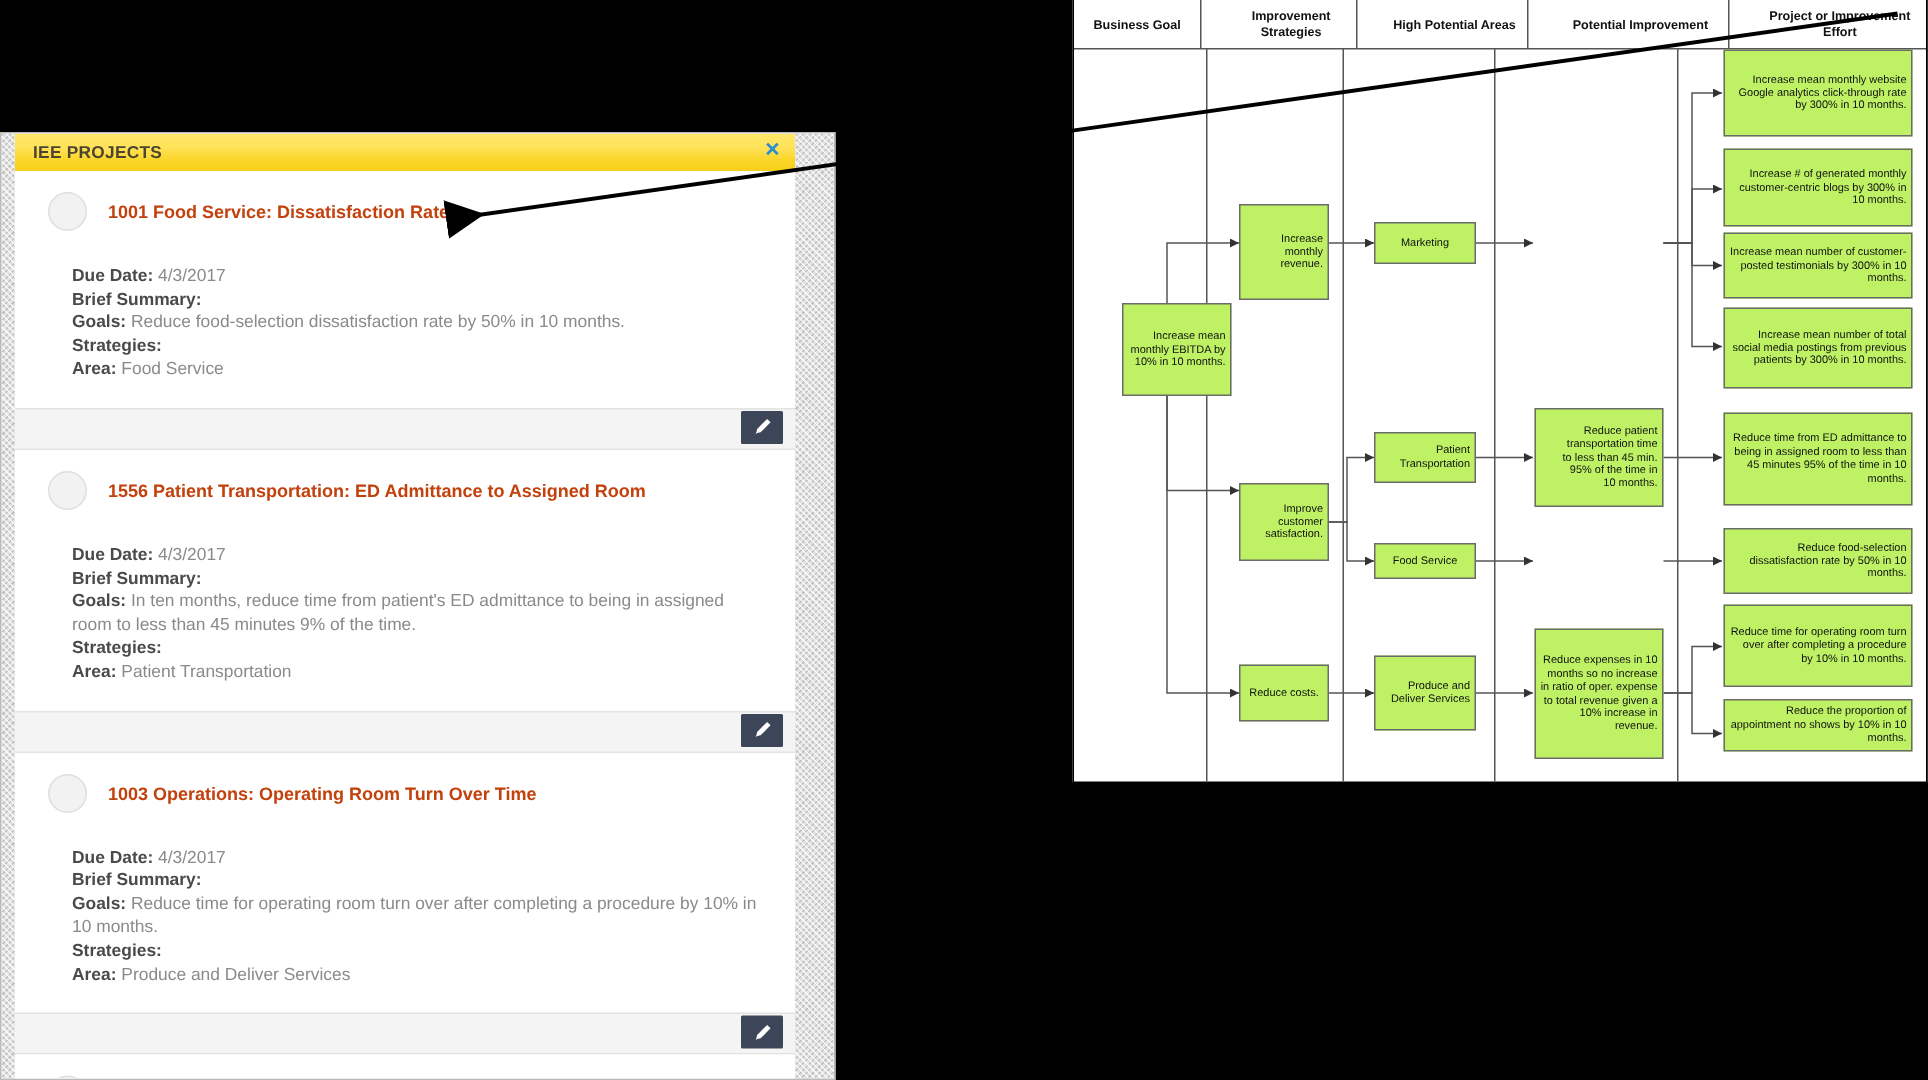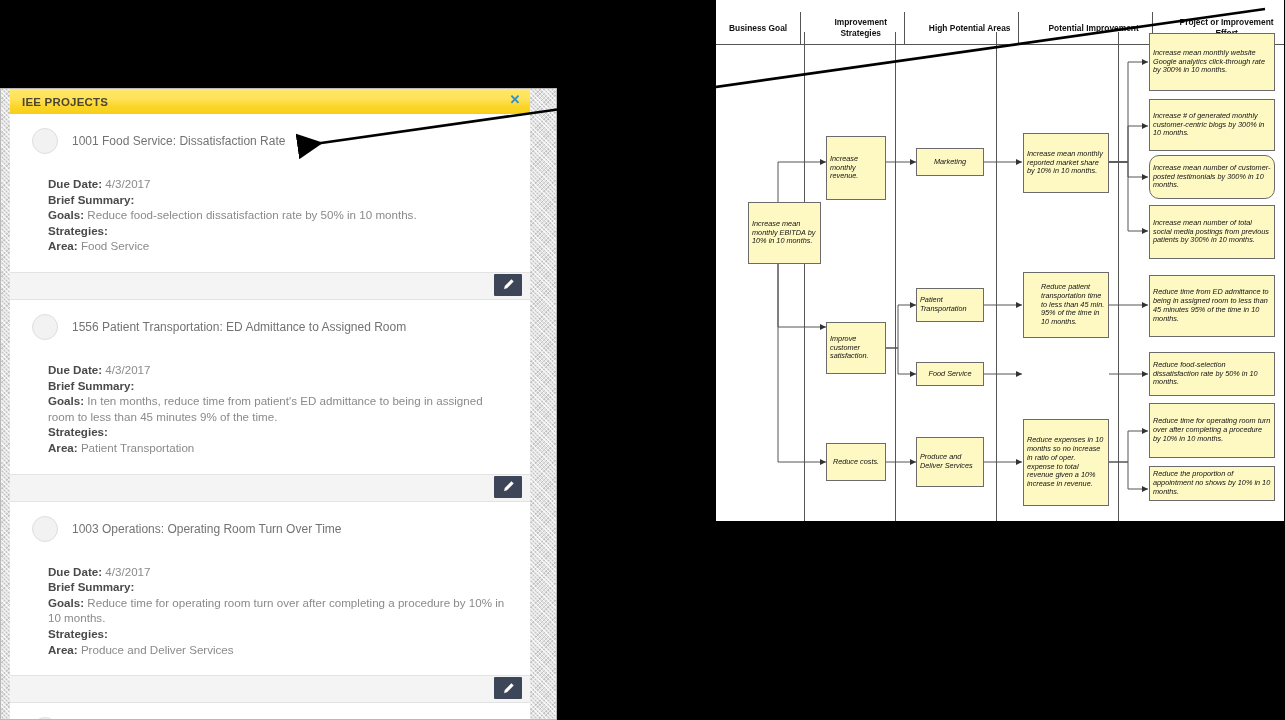--- a/index.html
+++ b/index.html
@@ -74,37 +74,37 @@
   }
   .edit-button svg { display:block; }
 
   .project-body { padding: 14px 20px 18px 22px; }
   .project-title-row { display: flex; align-items: center; gap: 14px; margin-bottom: 22px; }
   .project-radio {
     width: 24px; height: 24px; border-radius: 50%;
     background: #f2f2f2; border: 1px solid #dedede; flex: 0 0 auto;
   }
   .project-title {
-    font-size: 12px; font-weight: normal; color: #737373;
+    font-size: 12px; font-weight: bold; color: #c2410c;
   }
   .meta-line { font-size: 11.6px; line-height: 15.6px; color: #8a8a8a; margin-left: 16px; }
   .meta-label { font-weight: bold; color: #4a4a4a; }
 
   
   #diagram {
     position: absolute; left: 715px; top: 0;
     width: 570px; height: 522px;
     background: #ffffff;
     box-sizing: border-box;
     border: 1px solid #000000;
     border-top: none;
     overflow: hidden;
   }
   #diagram-headers {
-    position: absolute; left: 0; top: 12px; width: 100%; height: 32px;
+    position: absolute; left: 0; top: 0; width: 100%; height: 32px;
     display: flex;
     border-bottom: 1px solid #555;
     gap: 16px;
   }
   .dh {
     display: flex; align-items: center; justify-content: center;
     text-align: center;
     font-size: 8.4px; font-weight: bold; color: #111;
     line-height: 11px;
     border-right: 1px solid #555;
@@ -117,27 +117,26 @@
   .dh-c3 { width: 122px; }
   .dh-c4 { flex: 1 1 auto; }
 
   .col-rule {
     position: absolute; top: 32px; bottom: 0; width: 1px; background: #555;
   }
 
   .node {
     position: absolute;
     border: 1px solid #6b6b6b;
-    background: #fef9c3;
+    background: #bef264;
     box-sizing: border-box;
     display: flex; align-items: center; justify-content: center;
-    text-align: left;
+    text-align: right;
     font-size: 7.3px; line-height: 8.8px; color: #111;
     padding: 2px 3px;
-    font-style: italic;
   }
 
   #connectors { position: absolute; left: 0; top: 0; width: 570px; height: 522px; }
 
   
   #annot-arrow { position: absolute; left: 0; top: 0; width: 1285px; height: 720px; pointer-events: none; }
 </style>
 </head>
 <body>
 
@@ -197,27 +196,26 @@
 
     <div class="node" style="left:110px; top:136px; width:60px; height:64px;">Increase monthly revenue.</div>
     <div class="node" style="left:110px; top:322px; width:60px; height:52px;">Improve customer satisfaction.</div>
     <div class="node" style="left:110px; top:443px; width:60px; height:38px;">Reduce costs.</div>
 
     <div class="node" style="left:200px; top:148px; width:68px; height:28px;">Marketing</div>
     <div class="node" style="left:200px; top:288px; width:68px; height:34px;">Patient Transportation</div>
     <div class="node" style="left:200px; top:362px; width:68px; height:24px;">Food Service</div>
     <div class="node" style="left:200px; top:437px; width:68px; height:50px;">Produce and Deliver Services</div>
 
-    <div class="node" style="left:307px; top:133px; width:86px; height:60px;">Increase mean monthly reported market share by 10% in 10 months.</div>
     <div class="node" style="left:307px; top:272px; width:86px; height:66px;padding-left:17px;">Reduce patient transportation time to less than 45 min. 95% of the time in 10 months.</div>
     <div class="node" style="left:307px; top:419px; width:86px; height:87px;">Reduce expenses in 10 months so no increase in ratio of oper. expense to total revenue given a 10% increase in revenue.</div>
 
     <div class="node" style="left:433px; top:33px;  width:126px; height:58px;">Increase mean monthly website Google analytics click-through rate by 300% in 10 months.</div>
     <div class="node" style="left:433px; top:99px;  width:126px; height:52px;">Increase # of generated monthly customer-centric blogs by 300% in 10 months.</div>
-    <div class="node" style="left:433px; top:155px; width:126px; height:44px;border-radius:10px;">Increase mean number of customer-posted testimonials by 300% in 10 months.</div>
+    <div class="node" style="left:433px; top:155px; width:126px; height:44px;">Increase mean number of customer-posted testimonials by 300% in 10 months.</div>
     <div class="node" style="left:433px; top:205px; width:126px; height:54px;">Increase mean number of total social media postings from previous patients by 300% in 10 months.</div>
     <div class="node" style="left:433px; top:275px; width:126px; height:62px;">Reduce time from ED admittance to being in assigned room to less than 45 minutes 95% of the time in 10 months.</div>
     <div class="node" style="left:433px; top:352px; width:126px; height:44px;">Reduce food-selection dissatisfaction rate by 50% in 10 months.</div>
     <div class="node" style="left:433px; top:403px; width:126px; height:55px;">Reduce time for operating room turn over after completing a procedure by 10% in 10 months.</div>
     <div class="node" style="left:433px; top:466px; width:126px; height:35px;">Reduce the proportion of appointment no shows by 10% in 10 months.</div>
   </div>
 
   <div id="projects-window">
     <div id="projects-gutter-left"></div>
     <div id="projects-gutter"></div>

